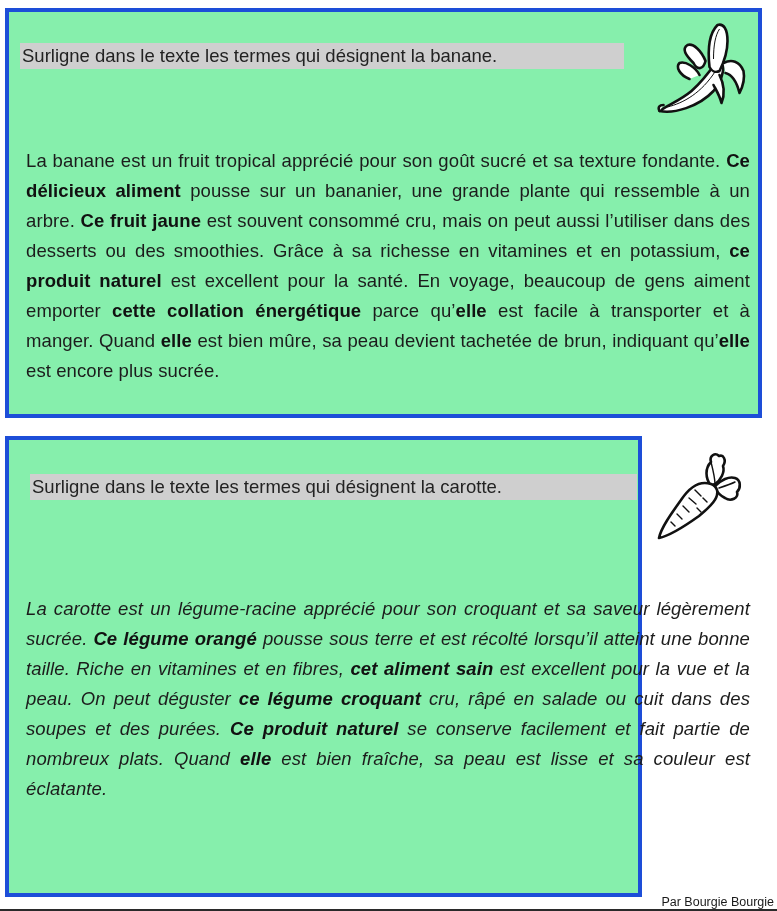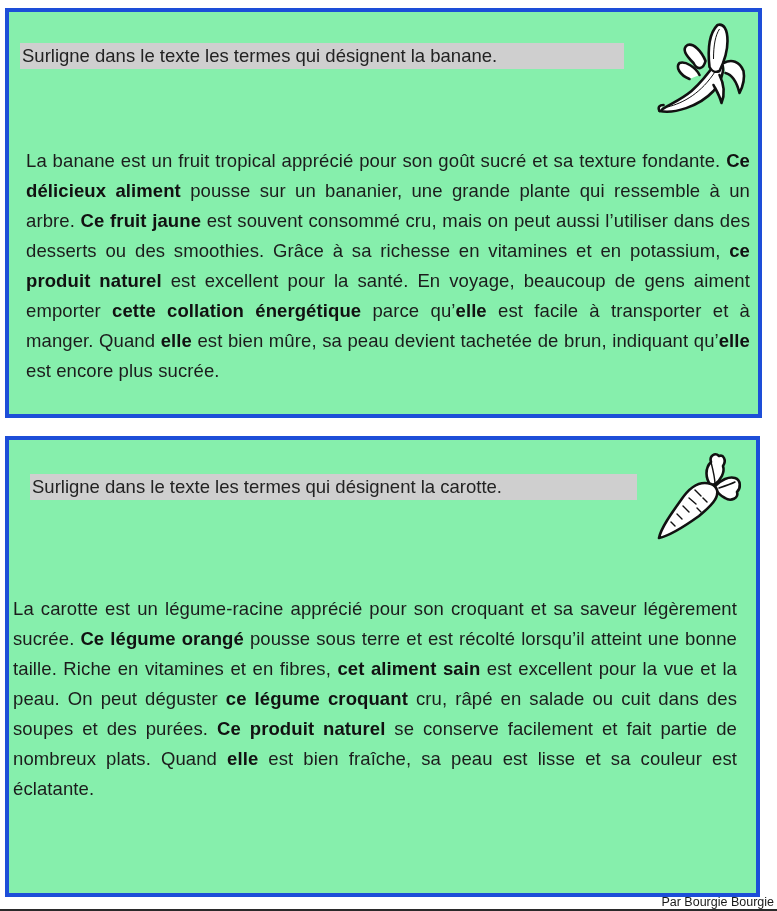--- a/index.html
+++ b/index.html
@@ -5,21 +5,21 @@
     * { box-sizing: border-box; margin: 0; padding: 0; }
     html, body { width: 777px; height: 911px; background: #ffffff; overflow: hidden; }
     body { position: relative; font-family: "Liberation Sans", "DejaVu Sans", sans-serif; color: #1a1a1a; }
 
     .card {
       position: absolute;
       border: 4px solid #1d4ed8;
       background: #86efac;
     }
     .card-1 { left: 5px; top: 8px; width: 757px; height: 410px; }
-    .card-2 { left: 5px; top: 436px; width: 755px; height: 461px; }
+    .card-2 { left: 5px; top: 436px; width: 637px; height: 461px; }
 
     .instruction {
       position: absolute;
       background: #cfcfcf;
       color: #222;
       font-size: 18.5px;
       line-height: 26px;
       height: 26px;
       white-space: nowrap;
       padding-left: 2px;
@@ -30,21 +30,21 @@
     .paragraph {
       position: absolute;
       font-size: 18.5px;
       line-height: 30px;
       text-align: justify;
       text-align-last: left;
       color: #1c1c1c;
       letter-spacing: 0.1px;
     }
     .card-1 .paragraph { left: 17px; top: 98px; width: 724px; margin-top: 36px; }
-    .card-2 .paragraph { left: 4px; top: 154px; width: 724px; }
+    .card-2 .paragraph { left: 17px; top: 154px; width: 724px; font-style: italic; }
     .paragraph b { font-weight: 700; color: #111; }
 
     .illustration { position: absolute; }
     .banana { left: 642px; top: 7px; width: 100px; width: 105px; height: 100px; }
     .carrot { left: 640px; top: 10px; width: 100px; height: 95px; }
 
     .footer-credit {
       position: absolute;
       right: 3px;
       top: 895px;

